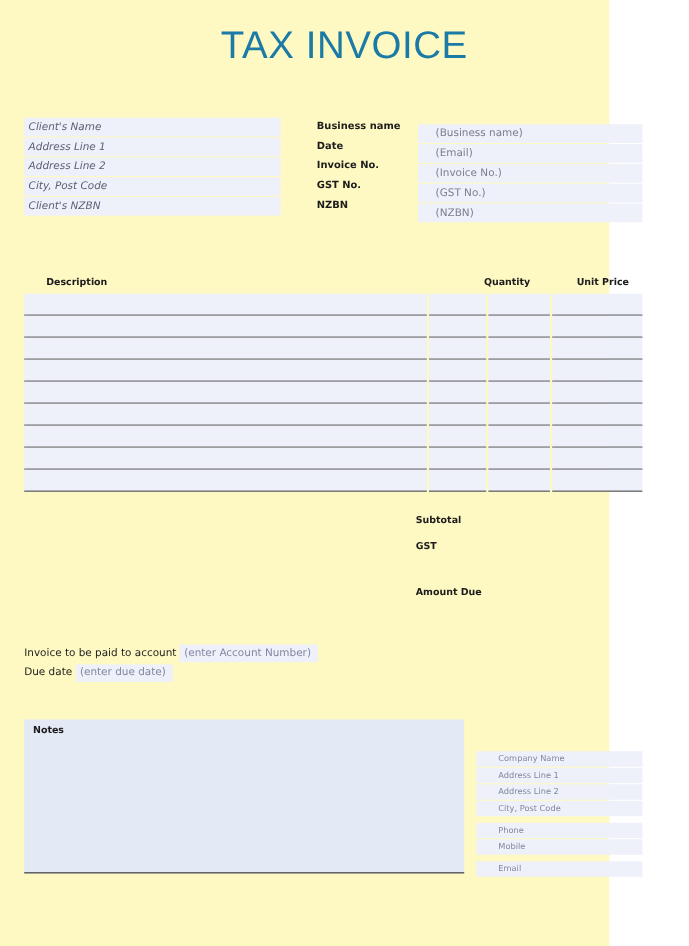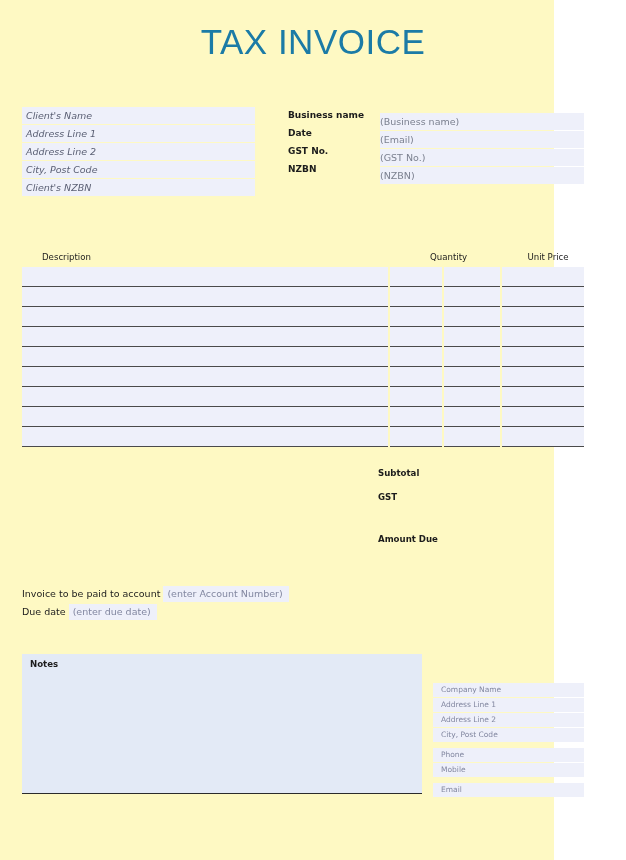--- a/index.html
+++ b/index.html
@@ -83,46 +83,46 @@
     color: #1c1c1c;
     line-height: 17px;
   }
   .biz-value {
     flex: 1 1 auto;
     height: 17px;
     line-height: 17px;
     background: #eef0fa;
     font-size: 9.5px;
     color: #7b808f;
-    padding-left: 0;
+    padding-left: 16px;
     box-sizing: border-box;
     margin-top: 12px;
   }
 
   
   .table {
     position: absolute;
     left: 22px;
     top: 252px;
     width: 562px;
   }
   .thead {
     display: flex;
     height: 15px;
     align-items: flex-start;
   }
   .th {
     font-size: 8.6px;
-    font-weight: normal;
+    font-weight: bold;
     color: #1c1c1c;
     line-height: 11px;
     padding-left: 20px;
   }
   .th-desc { flex: 0 0 368px; text-align: left; }
-  .th-qty  { flex: 0 0 62px; text-align: left; padding-right: 4px; }
+  .th-qty  { flex: 0 0 62px; text-align: center; padding-right: 4px; }
   .th-unit { flex: 0 0 64px; text-align: center; padding-right: 4px; }
   .th-amt  { flex: 0 0 68px; text-align: right; padding-right: 0px; }
 
   .trow {
     display: flex;
     height: 20px;
     margin-bottom: 0px;
     gap: 2px;
   }
   .cell {
@@ -221,21 +221,21 @@
     left: 433px;
     top: 683px;
     width: 151px;
   }
   .comp-row {
     height: 14px;
     line-height: 14px;
     background: #eef0fa;
     font-size: 7.5px;
     color: #8287a0;
-    padding-left: 8px;
+    padding-left: 20px;
     margin-bottom: 1px;
     box-sizing: border-box;
   }
   .comp-gap { height: 5px; }
 </style>
 </head>
 <body>
 
 <div class="page">
 
@@ -250,20 +250,24 @@
   </div>
 
   <div class="biz-block">
     <div class="biz-row">
       <div class="biz-label">Business name</div>
       <div class="biz-value">(Business name)</div>
     </div>
     <div class="biz-row">
       <div class="biz-label">Date</div>
       <div class="biz-value">(Email)</div>
+    </div>
+    <div class="biz-row">
+      <div class="biz-label">Invoice No.</div>
+      <div class="biz-value">(Invoice No.)</div>
     </div>
     <div class="biz-row">
       <div class="biz-label">GST No.</div>
       <div class="biz-value">(GST No.)</div>
     </div>
     <div class="biz-row">
       <div class="biz-label">NZBN</div>
       <div class="biz-value">(NZBN)</div>
     </div>
   </div>

